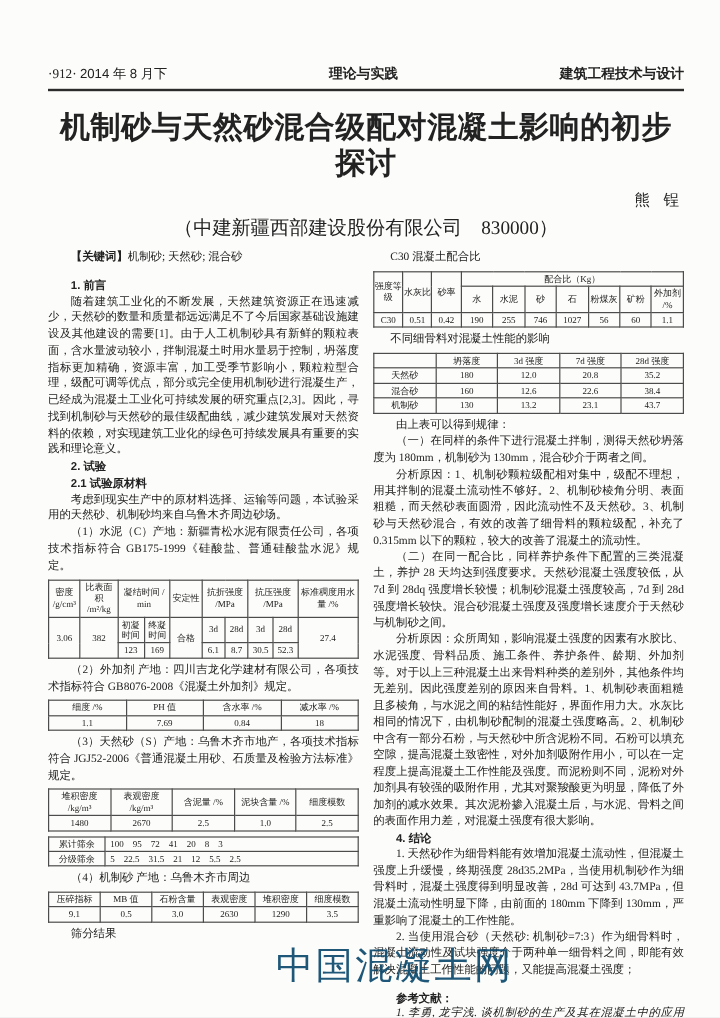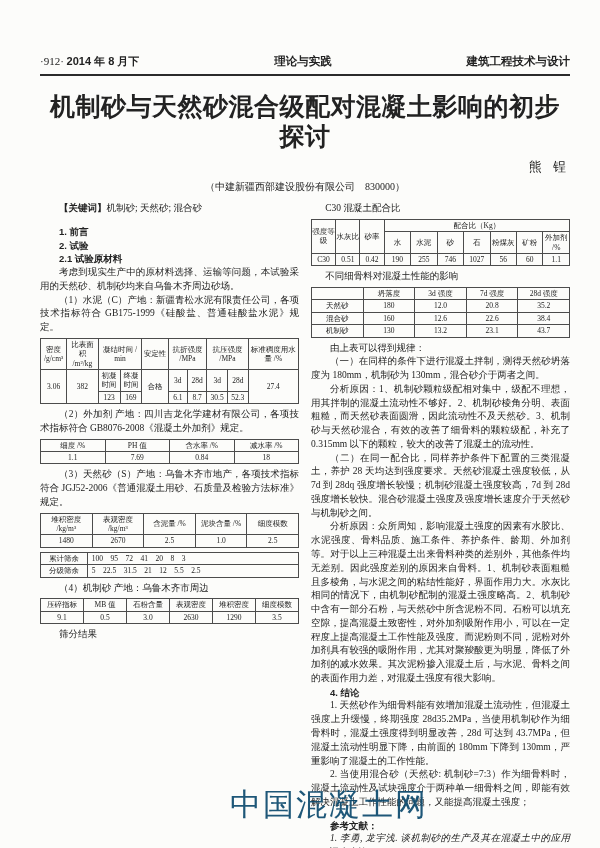--- a/index.html
+++ b/index.html
@@ -7,26 +7,26 @@
     position:relative;width:600px;height:848px;box-sizing:border-box;
     background:#fcfcfa;overflow:hidden;
     padding:54px 30px 0 40px;
     font-family:"Liberation Serif","DejaVu Serif",serif;color:#222;
   }
   
   .jheader{display:flex;justify-content:space-between;align-items:baseline;
     font-size:11px;border-bottom:2px solid #2b2b2b;padding-bottom:5px;}
   .jheader .left{white-space:nowrap;}
   .jheader .issue{font-weight:400;}
-  .jheader .date{font-weight:700;font-family:"Liberation Sans",sans-serif;font-size:11px;}
+  .jheader .date{font-weight:400;font-family:"Liberation Sans",sans-serif;font-size:11px;}
   .jheader .mid,.jheader .right{font-weight:700;font-family:Liberation Sans, sans-serif;font-size:11.5px;}
   
   .title{margin:16px 0 6px;text-align:center;font-size:25px;font-weight:700;letter-spacing:.5px;line-height:1.2;}
   .author{text-align:right;font-size:13px;letter-spacing:4px;margin:6px 0 4px;}
-  .affil{text-align:center;font-size:10px;margin-bottom:8px;}
+  .affil{text-align:center;font-size:16px;margin-bottom:8px;}
   
   .columns{display:flex;gap:12px;margin-top:8px;}
   .col{width:50%;font-size:9.5px;line-height:1.45;text-align:justify;}
   .col p{margin:0;text-indent:2em;}
   .col p.flush{text-indent:0;}
   .abstract,.refs-item{font-style:italic;}
   .kw b,.abstract b{font-style:normal;}
   .hd{font-weight:700;font-family:"Liberation Sans",sans-serif;text-indent:2em;margin:0;font-size:9.5px;}
   .caption{text-indent:2em;margin:1px 0;}
   .gap{height:9px;}
@@ -60,20 +60,21 @@
   <div class="title">机制砂与天然砂混合级配对混凝土影响的初步探讨</div>
   <div class="author">熊  锃</div>
   <div class="affil">（中建新疆西部建设股份有限公司　830000）</div>
 
   <div class="columns">
 
     <div class="col">
       <p class="kw"><b>【关键词】</b><span>机制砂; 天然砂; 混合砂</span></p>
       <div class="gap"></div>
       <p class="hd">1. 前言</p>
+      <p>随着建筑工业化的不断发展，天然建筑资源正在迅速减少，天然砂的数量和质量都远远满足不了今后国家基础设施建设及其他建设的需要[1]。由于人工机制砂具有新鲜的颗粒表面，含水量波动较小，拌制混凝土时用水量易于控制，坍落度指标更加精确，资源丰富，加工受季节影响小，颗粒粒型合理，级配可调等优点，部分或完全使用机制砂进行混凝生产，已经成为混凝土工业化可持续发展的研究重点[2,3]。因此，寻找到机制砂与天然砂的最佳级配曲线，减少建筑发展对天然资料的依赖，对实现建筑工业化的绿色可持续发展具有重要的实践和理论意义。</p>
       <p class="hd">2. 试验</p>
       <p class="hd">2.1 试验原材料</p>
       <p>考虑到现实生产中的原材料选择、运输等问题，本试验采用的天然砂、机制砂均来自乌鲁木齐周边砂场。</p>
       <p>（1）水泥（C）产地：新疆青松水泥有限责任公司，各项技术指标符合 GB175-1999《硅酸盐、普通硅酸盐水泥》规定。</p>
 
       <table class="tbl">
         <tbody>
         <tr>
           <td style="width:9%">密度 /g/cm³</td>
           <td style="width:11%">比表面积 /m²/kg</td>

